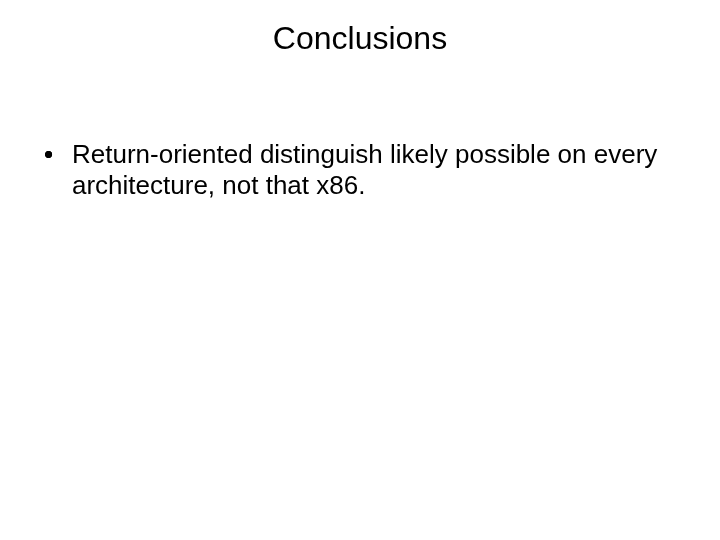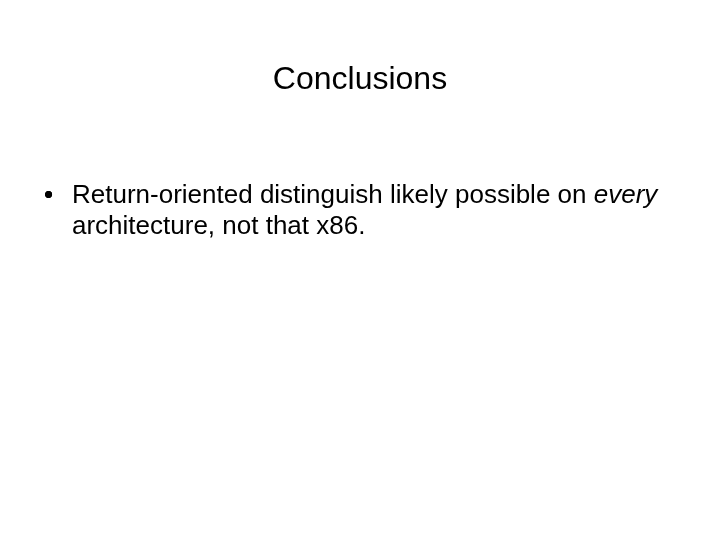--- a/index.html
+++ b/index.html
@@ -9,21 +9,20 @@
     height: 540px;
     background: #ffffff;
     font-family: Arial, Helvetica, sans-serif;
     color: #000;
   }
   .slide {
     width: 720px;
     height: 484px;
     position: relative;
     box-sizing: border-box;
-    margin-top: 40px;
   }
   .title {
     position: absolute;
     top: 20px;
     left: 0;
     width: 720px;
     text-align: center;
     font-size: 32px;
     font-weight: 400;
   }
@@ -44,21 +43,20 @@
     position: relative;
     padding-left: 32px;
     margin: 0 0 4px 0;
   }
   li .bullet {
     position: absolute;
     left: 4px;
     top: 0;
   }
   .italic {
-    font-style: italic;
   }
 </style>
 </head>
 <body>
 
 <div class="slide">
   <div class="title">Conclusions</div>
   <div class="body">
     <ul>
       <li>

